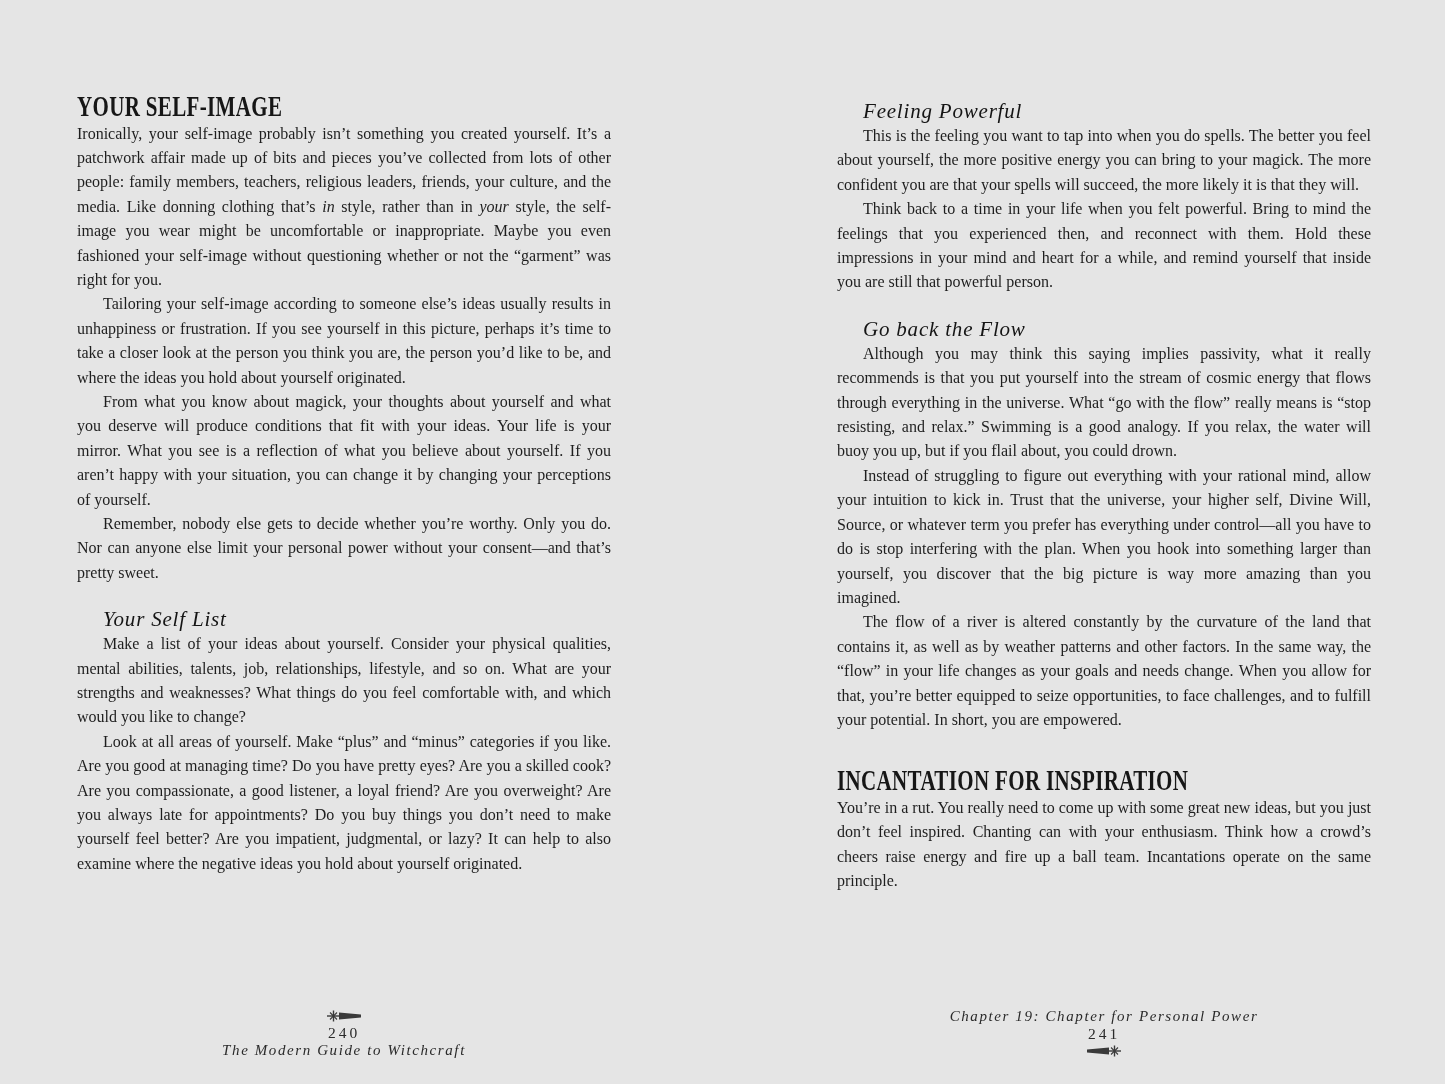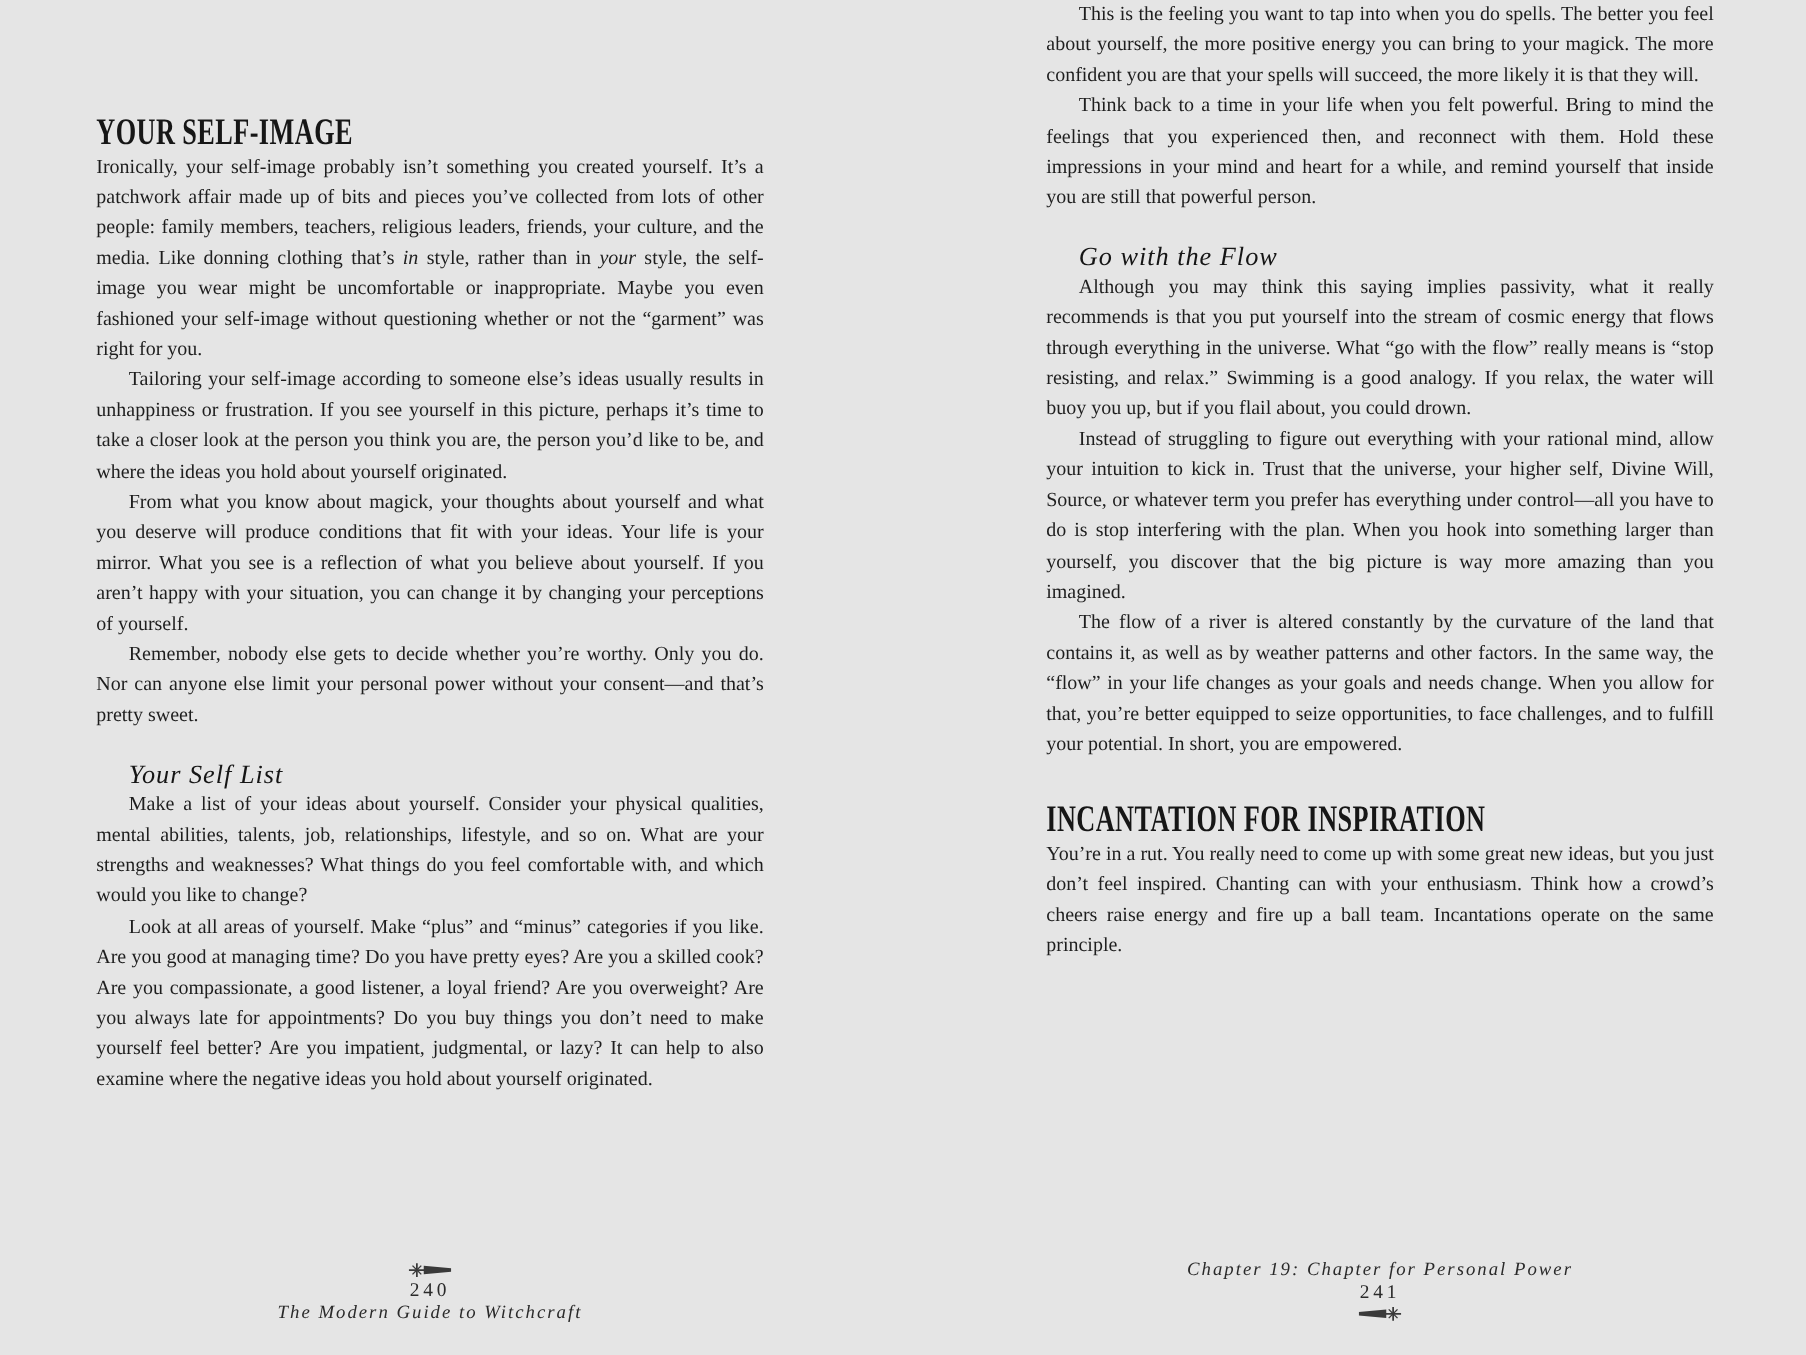--- a/index.html
+++ b/index.html
@@ -135,24 +135,25 @@
       </span>
       <span class="gap-sm"></span>
       <span class="page-num">240</span>
       <span class="spacer"></span>
       <span class="running-title">The Modern Guide to Witchcraft</span>
     </div>
   </div>
 
   <div class="page right">
 
+    <h2 class="sub-heading heading-block-right">Feeling Powerful</h2>
     <p class="body indent">This is the feeling you want to tap into when you do spells. The better you feel about yourself, the more positive energy you can bring to your magick. The more confident you are that your spells will succeed, the more likely it is that they will.</p>
     <p class="body indent mt-after-sub">Think back to a time in your life when you felt powerful. Bring to mind the feelings that you experienced then, and reconnect with them. Hold these impressions in your mind and heart for a while, and remind yourself that inside you are still that powerful person.</p>
 
-    <h2 class="sub-heading mt-subheading">Go with the Flow</h2>
+    <h2 class="sub-heading mt-subheading">Go back the Flow</h2>
     <p class="body indent mt-after-sub">Although you may think this saying implies passivity, what it really recommends is that you put yourself into the stream of cosmic energy that flows through everything in the universe. What “go with the flow” really means is “stop resisting, and relax.” Swimming is a good analogy. If you relax, the water will buoy you up, but if you flail about, you could drown.</p>
     <p class="body indent">Instead of struggling to figure out everything with your rational mind, allow your intuition to kick in. Trust that the universe, your higher self, Divine Will, Source, or whatever term you prefer has everything under control—all you have to do is stop interfering with the plan. When you hook into something larger than yourself, you discover that the big picture is way more amazing than you imagined.</p>
     <p class="body indent">The flow of a river is altered constantly by the curvature of the land that contains it, as well as by weather patterns and other factors. In the same way, the “flow” in your life changes as your goals and needs change. When you allow for that, you’re better equipped to seize opportunities, to face challenges, and to fulfill your potential. In short, you are empowered.</p>
 
     <h1 class="big-heading mt-bigheading"><span class="condense">INCANTATION FOR INSPIRATION</span></h1>
 
     <p class="body mt-first-body">You’re in a rut. You really need to come up with some great new ideas, but you just don’t feel inspired. Chanting can with your enthusiasm. Think how a crowd’s cheers raise energy and fire up a ball team. Incantations operate on the same principle.</p>
 
     <div class="footer">
       <span class="running-title">Chapter 19: Chapter for Personal Power</span>

